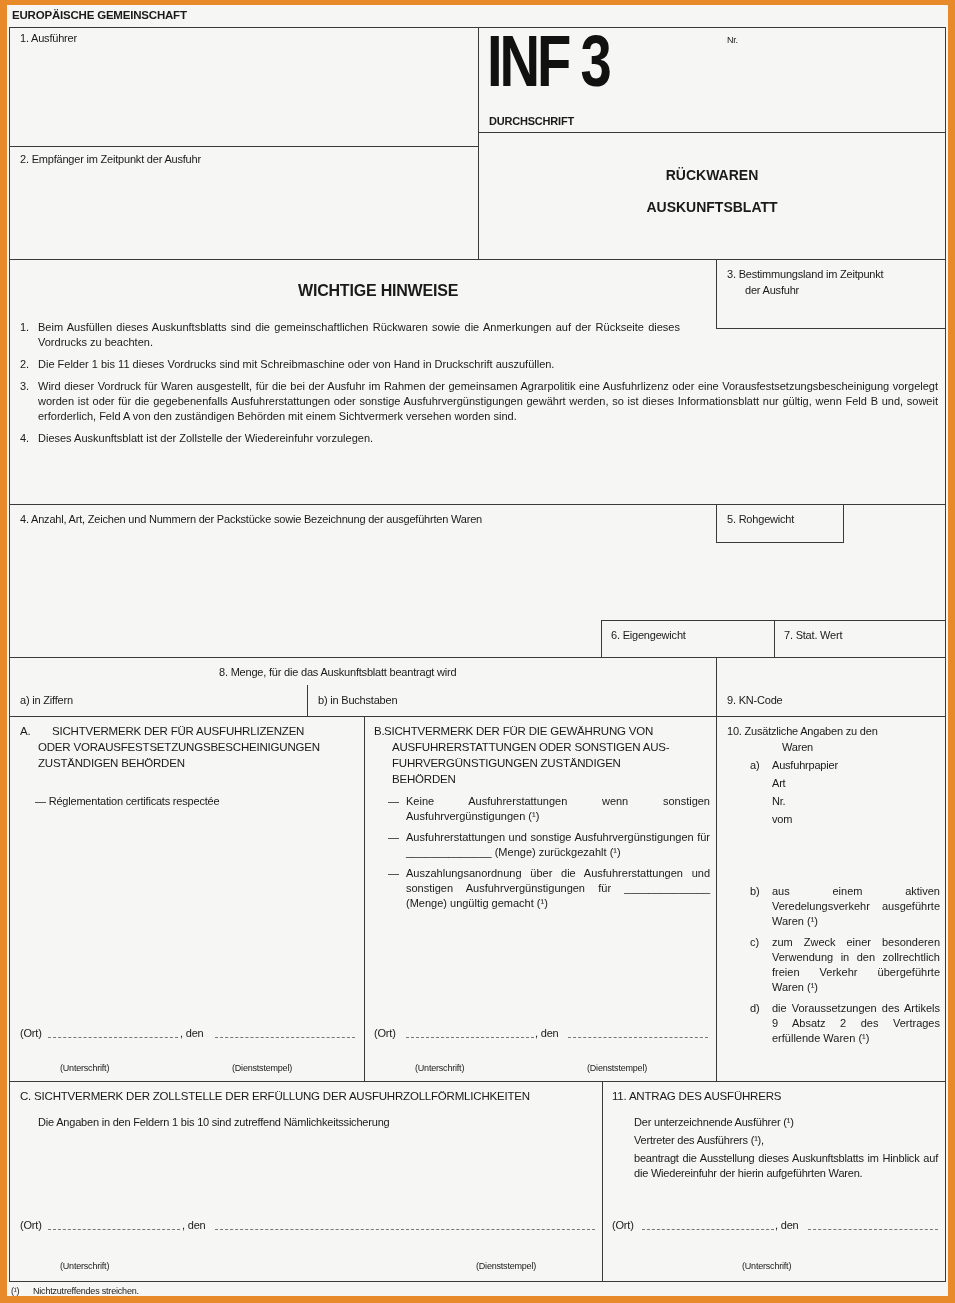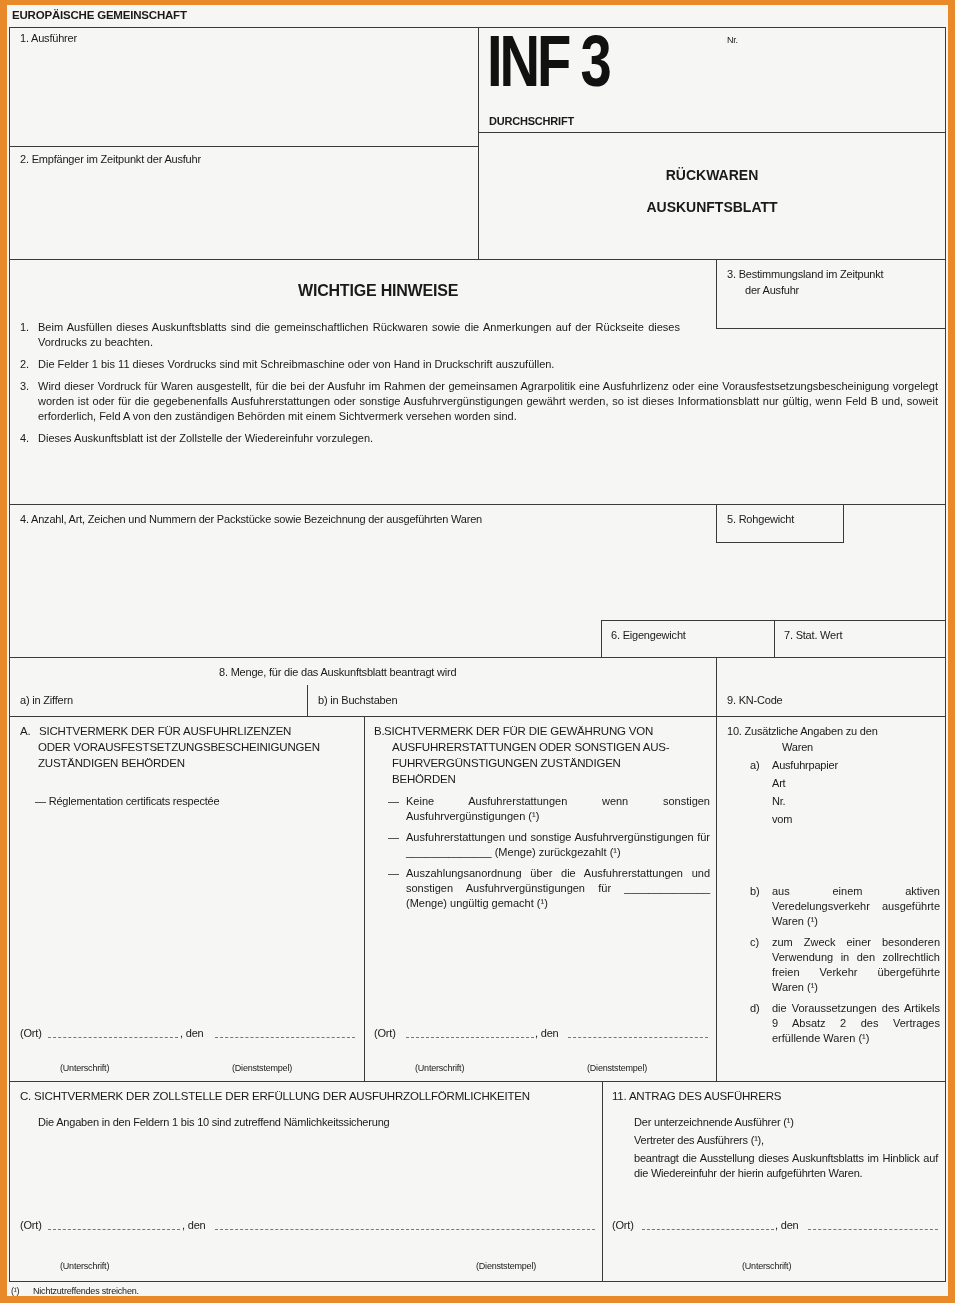--- a/index.html
+++ b/index.html
@@ -112,21 +112,21 @@
 <div class="t" style="left:20px; top:693px;">a) in Ziffern</div>
 <div class="t" style="left:318px; top:693px;">b) in Buchstaben</div>
 <div class="t" style="left:727px; top:693px;">9. KN-Code</div>
 
 <div class="hline" style="left:9px; top:716px; width:937px;"></div>
 
 <div class="vline" style="left:364px; top:716px; height:365px;"></div>
 <div class="vline" style="left:716px; top:716px; height:365px;"></div>
 
 <div class="t caps" style="left:20px; top:724px;">A.</div>
-<div class="t caps" style="left:39px; top:724px;">SICHTVERMERK DER FÜR AUSFUHRLIZENZEN</div>
+<div class="t caps" style="left:52px; top:724px;">SICHTVERMERK DER FÜR AUSFUHRLIZENZEN</div>
 <div class="t caps" style="left:38px; top:740px;">ODER VORAUSFESTSETZUNGSBESCHEINIGUNGEN</div>
 <div class="t caps" style="left:38px; top:756px;">ZUSTÄNDIGEN BEHÖRDEN</div>
 <div class="t" style="left:35px; top:794px;">— Réglementation certificats respectée</div>
 
 <div class="t" style="left:20px; top:1026px;">(Ort)</div>
 <div class="sigline" style="left:48px; top:1037px; width:130px;"></div>
 <div class="t" style="left:180px; top:1026px;">, den</div>
 <div class="sigline" style="left:215px; top:1037px; width:140px;"></div>
 <div class="t small" style="left:60px; top:1061px;">(Unterschrift)</div>
 <div class="t small" style="left:232px; top:1061px;">(Dienststempel)</div>

